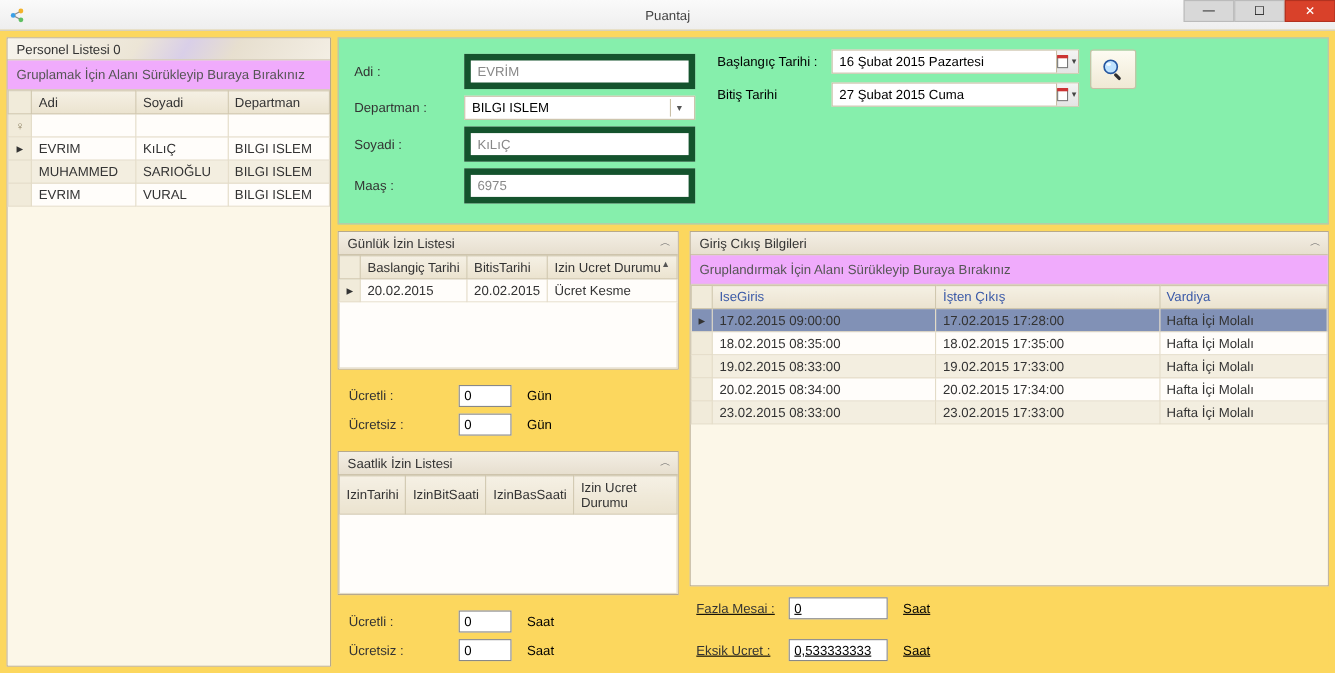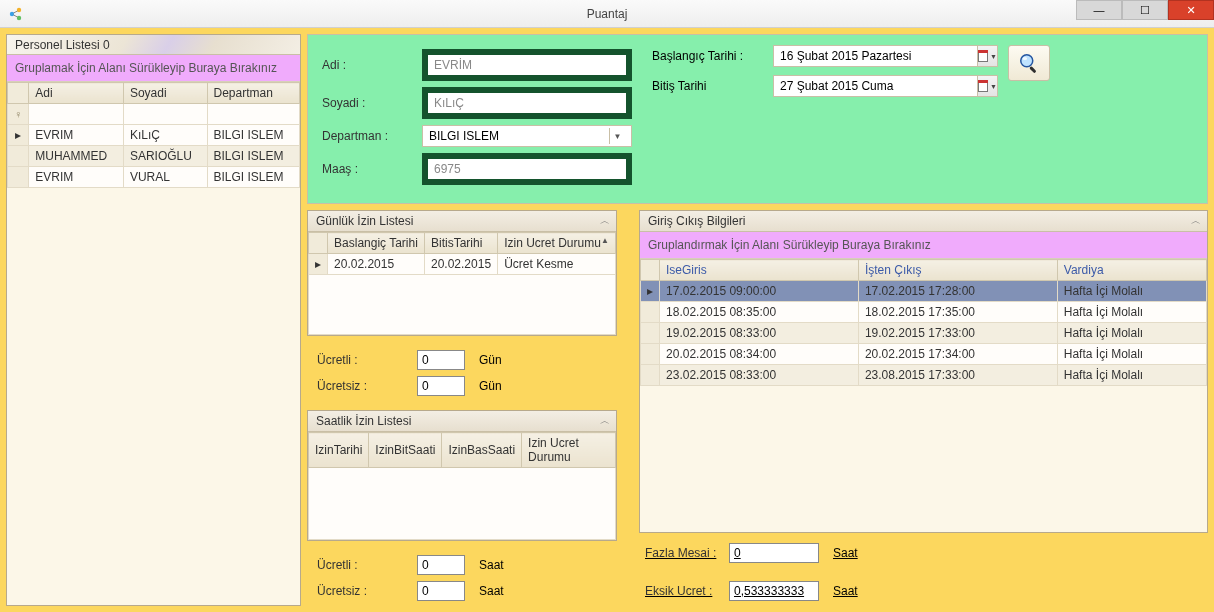--- a/index.html
+++ b/index.html
@@ -193,24 +193,24 @@
   .top-form {
     background:#86efac;
     border:1px solid #c9bfa6;
     padding:8px 4px 12px 4px;
     display:flex;
     gap:20px;
   }
   .top-form .col1 { width:320px; }
   .top-form .col2 { flex:1; display:flex; gap:10px; align-items:flex-start; padding-top:2px;}
   .top-form .dates { display:flex; flex-direction:column; gap:8px; }
-  .top-form .date-row { display:flex; align-items:center; gap:25px; }
+  .top-form .date-row { display:flex; align-items:center; gap:8px; }
   .top-form .date-row label { width:96px; }
   
-  .mid-row { display:flex; gap:22px; flex:1;justify-content:center; }
+  .mid-row { display:flex; gap:10px; flex:1;justify-content:center; }
   .mid-left { width:310px; display:flex; flex-direction:column; gap:4px;}
   .mid-right { flex:1; display:flex; flex-direction:column; }
   .num-input {
     width:48px; height:20px;
     border:1px solid #888;
     background:#fff;
     padding:1px 4px;
     font-size:12px;
   }
   .unit { margin-left:14px; }
@@ -301,29 +301,29 @@
 
   <div class="right-col">
 
     <div class="top-form">
       <div class="col1">
         <div class="form-row">
           <label>Adi :</label>
           <div class="field readonly" style="width:210px">EVRİM</div>
         </div>
         <div class="form-row">
-          <label>Soyadi :</label>
-          <div class="field readonly" style="width:210px">KıLıÇ</div>
-        </div>
-        <div class="form-row">
           <label>Departman :</label>
           <div class="dropdown">
             <span>BILGI ISLEM</span>
             <span class="arrow">▼</span>
           </div>
+        </div>
+        <div class="form-row">
+          <label>Soyadi :</label>
+          <div class="field readonly" style="width:210px">KıLıÇ</div>
         </div>
         <div class="form-row">
           <label>Maaş :</label>
           <div class="field readonly" style="width:210px">6975</div>
         </div>
       </div>
       <div class="col2">
         <div class="dates">
           <div class="date-row">
             <label>Başlangıç Tarihi :</label>
@@ -465,21 +465,21 @@
                 </tr>
                 <tr>
                   <td class="row-indicator"></td>
                   <td>20.02.2015 08:34:00</td>
                   <td>20.02.2015 17:34:00</td>
                   <td>Hafta İçi Molalı</td>
                 </tr>
                 <tr class="alt">
                   <td class="row-indicator"></td>
                   <td>23.02.2015 08:33:00</td>
-                  <td>23.08.2015 17:33:00</td>
+                  <td>23.02.2015 17:33:00</td>
                   <td>Hafta İçi Molalı</td>
                 </tr>
               </tbody>
           </table>
           <div style="flex:1; background:#fcf7e8;"></div>
         </div>
         <div class="bottom-summary">
           <div class="group">
             <div class="form-row">
               <label>Fazla Mesai  :</label>

